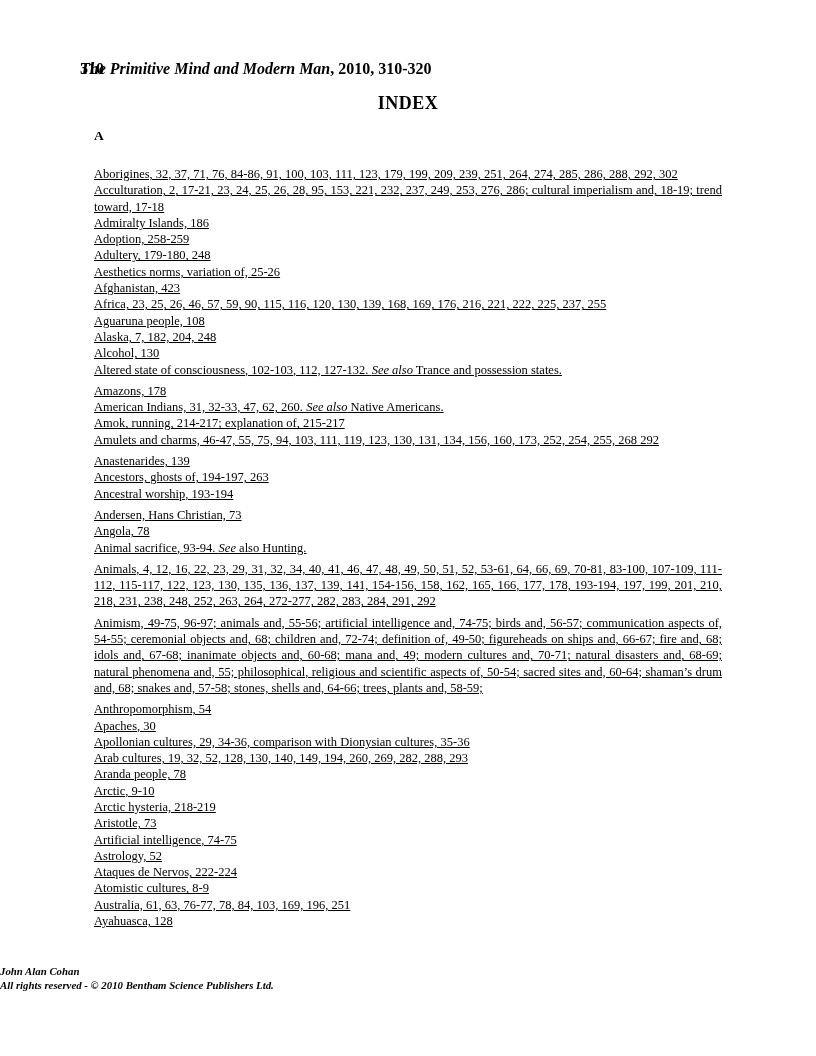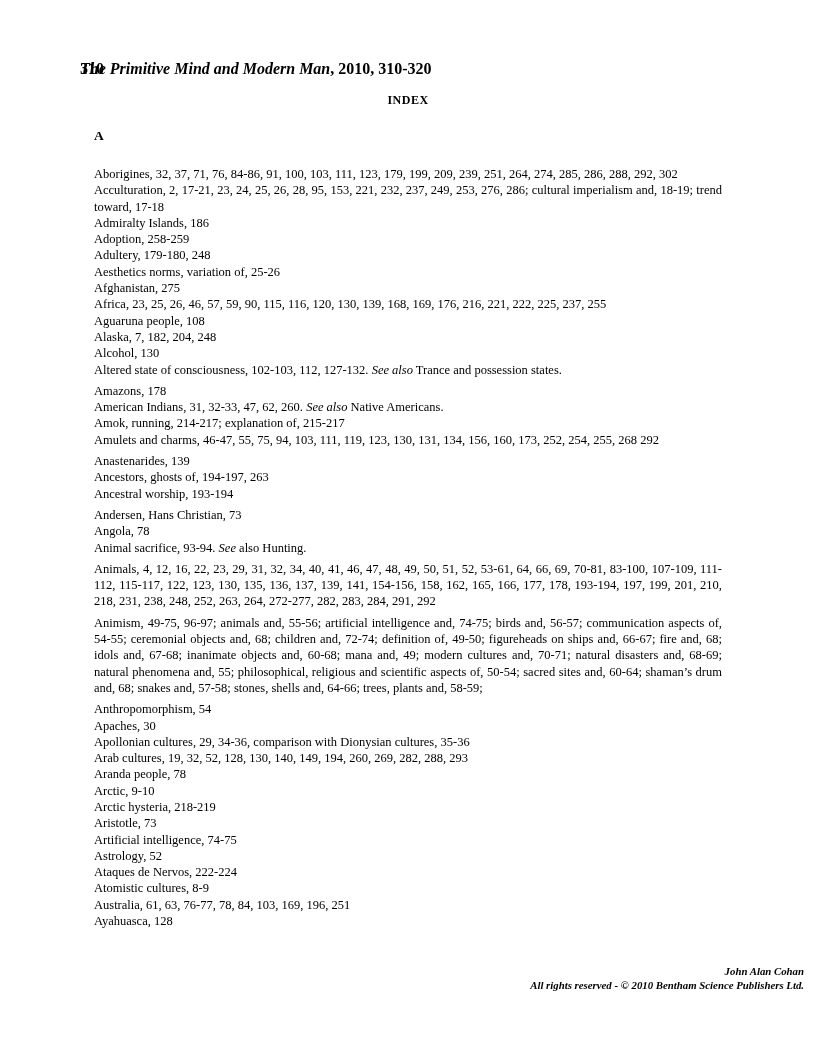--- a/index.html
+++ b/index.html
@@ -37,53 +37,54 @@
     display: block;
     text-align: left;
   }
   .doc-title {
     position: absolute;
     top: 93px;
     left: 0;
     right: 0;
     margin: 0;
     text-align: center;
-    font-size: 12px;
+    font-size: 18px;
     font-weight: bold;
     letter-spacing: 0.5px;
   }
   .section-letter {
     position: absolute;
     top: 128px;
     left: 94px;
     margin: 0;
     font-size: 13.5px;
     font-weight: bold;
   }
   .entries {
     position: absolute;
     top: 166px;
     left: 94px;
     width: 628px;
     font-size: 12.5px;
     line-height: 16.3px;
+    text-decoration: underline;
   }
   .entry {
     margin: 0;
     text-align: justify;
   }
   .entry.spaced {
     margin-top: 5px;
   }
   .footer {
     position: absolute;
     top: 965px;
     left: 0;
     right: 12px;
-    text-align: right;
+    text-align: left;
     font-weight: bold;
     font-style: italic;
     font-size: 10.8px;
     line-height: 13.5px;
   }
 </style>
 </head>
 <body>
 
 <div class="page">
@@ -97,21 +98,21 @@
 
   <h2 class="section-letter">A</h2>
 
   <div class="entries">
       <p class="entry"><span>Aborigines, 32, 37, 71, 76, 84-86, 91, 100, 103, 111, 123, 179, 199, 209, 239, 251, 264, 274, 285, 286, 288, 292, 302</span></p>
       <p class="entry"><span>Acculturation, 2, 17-21, 23, 24, 25, 26, 28, 95, 153, 221, 232, 237, 249, 253, 276, 286; cultural imperialism and, 18-19; trend toward, 17-18</span></p>
       <p class="entry"><span>Admiralty Islands, 186</span></p>
       <p class="entry"><span>Adoption, 258-259</span></p>
       <p class="entry"><span>Adultery, 179-180, 248</span></p>
       <p class="entry"><span>Aesthetics norms, variation of, 25-26</span></p>
-      <p class="entry"><span>Afghanistan, 275</span></p>
+      <p class="entry"><span>Afghanistan, 423</span></p>
       <p class="entry"><span>Africa, 23, 25, 26, 46, 57, 59, 90, 115, 116, 120, 130, 139, 168, 169, 176, 216, 221, 222, 225, 237, 255</span></p>
       <p class="entry"><span>Aguaruna people, 108</span></p>
       <p class="entry"><span>Alaska, 7, 182, 204, 248</span></p>
       <p class="entry"><span>Alcohol, 130</span></p>
       <p class="entry"><span>Altered state of consciousness, 102-103, 112, 127-132. </span><i>See also</i><span> Trance and possession states.</span></p>
       <p class="entry spaced"><span>Amazons, 178</span></p>
       <p class="entry"><span>American Indians, 31, 32-33, 47, 62, 260. </span><i>See also</i><span> Native Americans.</span></p>
       <p class="entry"><span>Amok, running, 214-217; explanation of, 215-217</span></p>
       <p class="entry"><span>Amulets and charms, 46-47, 55, 75, 94, 103, 111, 119, 123, 130, 131, 134, 156, 160, 173, 252, 254, 255, 268 292</span></p>
       <p class="entry spaced"><span>Anastenarides, 139</span></p>

